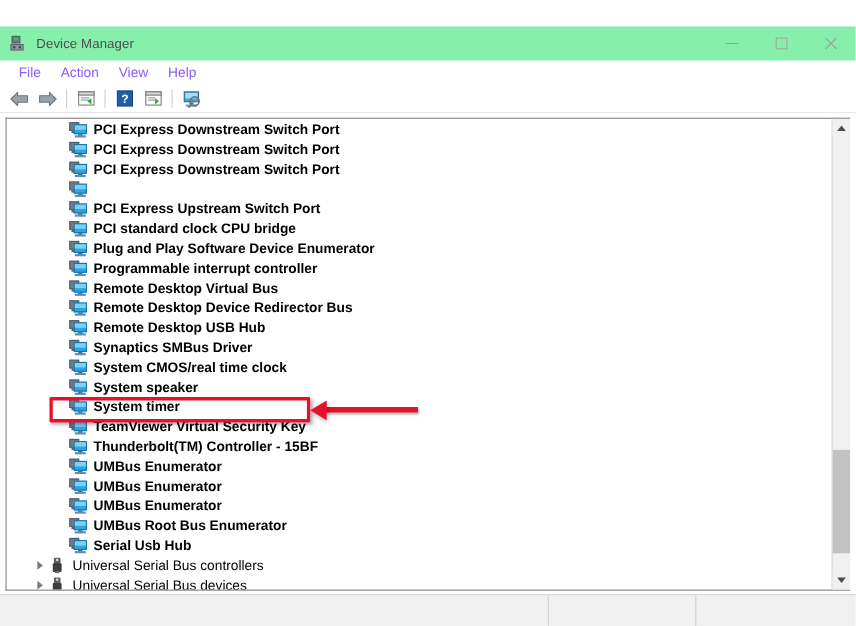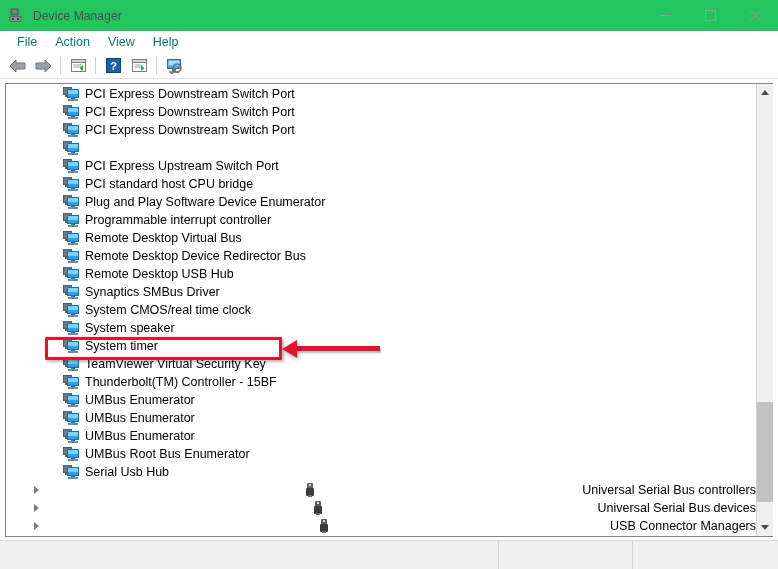--- a/index.html
+++ b/index.html
@@ -16,24 +16,25 @@
     width: 778px; height: 569px;
     background: #ffffff;
     display: flex;
     flex-direction: column;
   }
 
   
   .titlebar {
     height: 31px;
     min-height: 31px;
-    background: #22c55e;
-    display: flex;
-    align-items: center;
-    position: relative;
+    background: #86efac;
+    display: flex;
+    align-items: center;
+    position: relative;
+    margin-top: 24px;
   }
   .title-icon {
     width: 16px; height: 16px;
     margin-left: 9px;
     margin-right: 8px;
     position: relative;
     flex: none;
   }
   .title-text {
     font-size: 12px;
@@ -59,21 +60,21 @@
   .menubar {
     height: 22px;
     min-height: 22px;
     display: flex;
     align-items: center;
     padding-left: 8px;
     background: #ffffff;
   }
   .menu-item {
     font-size: 12.5px;
-    color: #0f766e;
+    color: #8b5cf6;
     padding: 1px 9px 2px 9px;
     white-space: nowrap;
     text-align: center;
   }
 
   
   .toolbar {
     height: 26px;
     min-height: 26px;
     display: flex;
@@ -136,22 +137,22 @@
     flex: none;
     margin-right: 6px;
     position: relative;
   }
   .row .lbl {
     font-size: 12.5px;
     color: #000000;
     line-height: 18px;
   }
   
-  .lvl2 { padding-left: 57px; }
-  .lvl1 { padding-left: 22px; justify-content: space-between; }
+  .lvl2 { padding-left: 57px; font-weight: bold; }
+  .lvl1 { padding-left: 22px; }
 
   
   .dev-ico { position: relative; width: 16px; height: 16px; }
   .dev-ico .back {
     position: absolute; left: 0; top: 1px;
     width: 9px; height: 8px;
     background: #6f7b84;
     border: 1px solid #53606a;
   }
   .dev-ico .back-stand {
@@ -404,21 +405,21 @@
           </div>
           <div class="row lvl2">
             <span class="ico"><span class="dev-ico"><span class="back"></span><span class="back-stand"></span><span class="front"></span><span class="front-gl"></span><span class="front-stand"></span><span class="front-base"></span></span></span>
           </div>
           <div class="row lvl2">
             <span class="ico"><span class="dev-ico"><span class="back"></span><span class="back-stand"></span><span class="front"></span><span class="front-gl"></span><span class="front-stand"></span><span class="front-base"></span></span></span>
             <span class="lbl">PCI Express Upstream Switch Port</span>
           </div>
           <div class="row lvl2">
             <span class="ico"><span class="dev-ico"><span class="back"></span><span class="back-stand"></span><span class="front"></span><span class="front-gl"></span><span class="front-stand"></span><span class="front-base"></span></span></span>
-            <span class="lbl">PCI standard host CPU bridge</span>
+            <span class="lbl">PCI standard clock CPU bridge</span>
           </div>
           <div class="row lvl2">
             <span class="ico"><span class="dev-ico"><span class="back"></span><span class="back-stand"></span><span class="front"></span><span class="front-gl"></span><span class="front-stand"></span><span class="front-base"></span></span></span>
             <span class="lbl">Plug and Play Software Device Enumerator</span>
           </div>
           <div class="row lvl2">
             <span class="ico"><span class="dev-ico"><span class="back"></span><span class="back-stand"></span><span class="front"></span><span class="front-gl"></span><span class="front-stand"></span><span class="front-base"></span></span></span>
             <span class="lbl">Programmable interrupt controller</span>
           </div>
           <div class="row lvl2">

